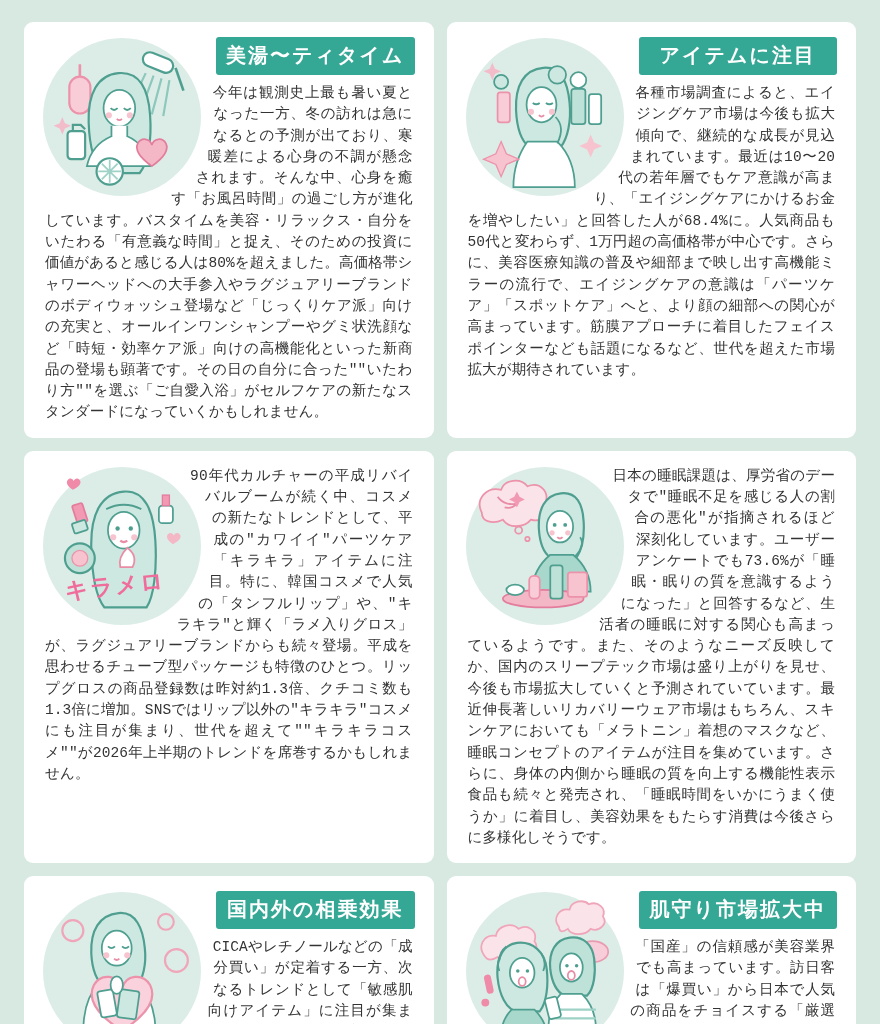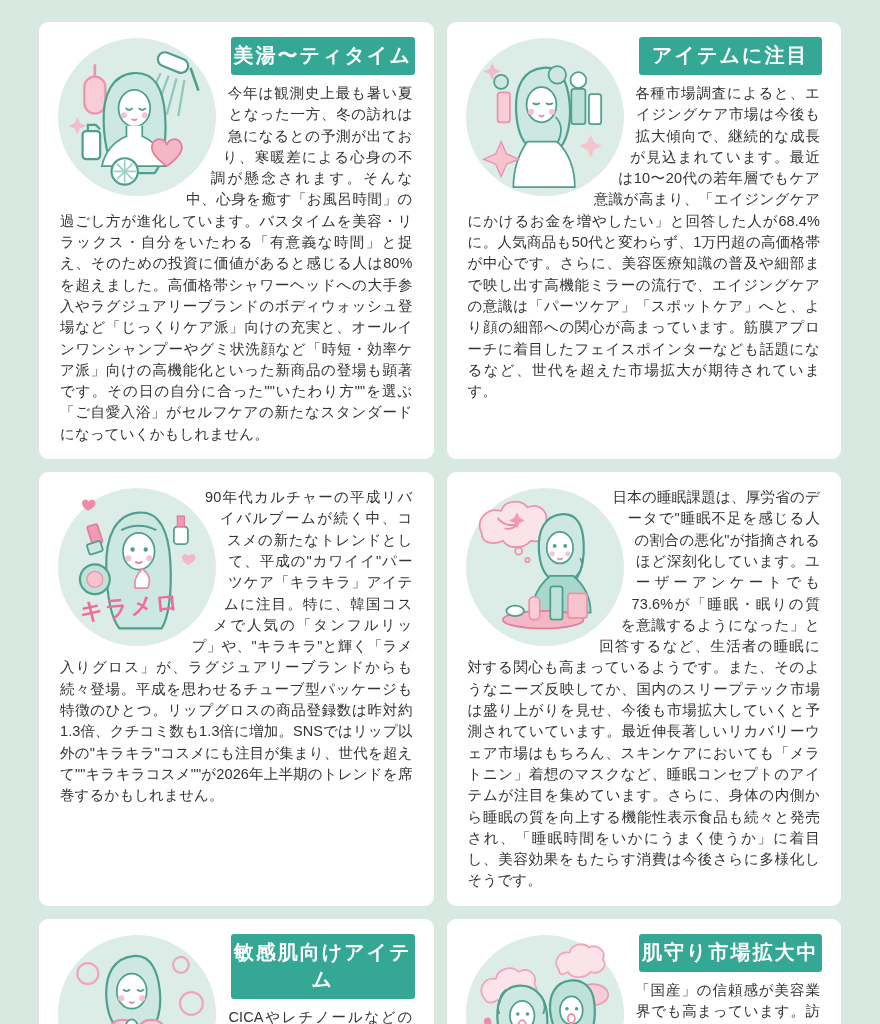--- a/index.html
+++ b/index.html
@@ -2,40 +2,40 @@
 <html lang="ja"><head>
 <meta charset="utf-8">
 <style>
   html,body{margin:0;padding:0;}
   body{
     width:880px;height:1024px;overflow:hidden;
     background:#d7e9e1;
     font-family:"Liberation Sans","DejaVu Sans",sans-serif;
     -webkit-font-smoothing:antialiased;
   }
-  .page{box-sizing:border-box;width:880px;height:1024px;padding:22px 39px 0;display:flex;flex-direction:column;}
+  .page{box-sizing:border-box;width:880px;height:1024px;padding:22px 24px 0;display:flex;flex-direction:column;}
   .grid{display:grid;grid-template-columns:1fr 1fr;column-gap:13px;row-gap:13px;}
   .card{
     background:#ffffff;border-radius:9px;
     padding:13px 19px 12px;box-sizing:border-box;overflow:hidden;
   }
   .illust{
     float:left;width:158px;height:158px;margin:3px 15px 2px 0;
     border-radius:50%;shape-outside:circle(50%);
   }
   .illust svg{display:block;}
   .badge{
     overflow:hidden; 
     background:#35a795;color:#ffffff;text-align:center;
     font-size:20px;font-weight:bold;letter-spacing:2px;
     padding:5px 0 6px;border-radius:3px;margin:2px 0 8px;
   }
   .bodytext{
     margin:2px;color:#333333;font-size:14.5px;line-height:21.3px;
-    text-align:justify;letter-spacing:0.1px;
+    text-align:justify;letter-spacing:0.1px;font-family:Liberation Mono, monospace;
   }
   .kiramero-text{font-weight:bold;fill:#f06c9b;letter-spacing:2px;}
 </style>
 </head>
 <body>
 
 <div class="page">
   <div class="grid">
 
     <section class="card">
@@ -195,21 +195,21 @@
           <g>
             <path d="M90 158 C62 140 50 122 58 106 C66 92 86 94 90 110 C94 94 114 92 122 106 C130 122 118 140 90 158 Z" fill="#f9d2dd" stroke="#ec93ab" stroke-width="2.5"></path>
           </g>
           <g>
             <rect x="64" y="112" width="18" height="30" rx="3" fill="#fff" stroke="#4f9f91" stroke-width="2" transform="rotate(-10 73 127)"></rect>
             <rect x="86" y="112" width="22" height="32" rx="3" fill="#cde8e0" stroke="#4f9f91" stroke-width="2" transform="rotate(8 97 128)"></rect>
             <ellipse cx="84" cy="106" rx="7" ry="10" fill="#fff" stroke="#4f9f91" stroke-width="2"></ellipse>
           </g>
         </svg>
       </div>
-      <h2 class="badge">敏感肌向けアイテム</h2>
+      <h2 class="badge">国内外の相乗効果</h2>
       <p class="bodytext">CICAやレチノールなどの「成分買い」が定着する一方、次なるトレンドとして「敏感肌向けアイテム」に注目が集まっています。効果が高い「攻め」の成分を試した結果、肌の繊細さに気づく人が増えたことや、昨今の異常気象による肌ダメージが背景にありそう。アンケートでは、「肌の治安を守る、揺らがない肌になりたいという意識がより高まった」と回答した人が約63%に。敏感肌向け商品のリニューアルや新発売も続くことから、悩みを改善しつつ肌の土台を守る""お守り的スキンケア""が支持を広げそうです。</p>
     </section>
 
     <section class="card">
       <div class="illust">
         <svg viewBox="0 0 180 180" width="158" height="158">
           <circle cx="90" cy="90" r="90" fill="#dcede7"></circle>
           <path d="M22 74 C12 62 20 48 34 50 C36 38 52 34 60 42 C70 36 82 44 78 56 C84 64 76 76 64 72 C58 80 40 82 36 74 C30 78 24 78 22 74 Z" fill="#fbe3ea" stroke="#f0a6ba" stroke-width="2"></path>
           <path d="M106 40 C98 30 106 18 118 20 C120 10 134 8 140 14 C150 10 160 18 156 28 C162 36 152 46 142 42 C136 50 120 50 116 42 C110 46 106 46 106 40 Z" fill="#fbe3ea" stroke="#f0a6ba" stroke-width="2"></path>
           <ellipse cx="144" cy="68" rx="18" ry="12" fill="#f6cdd8" stroke="#e99cb1" stroke-width="2"></ellipse>

